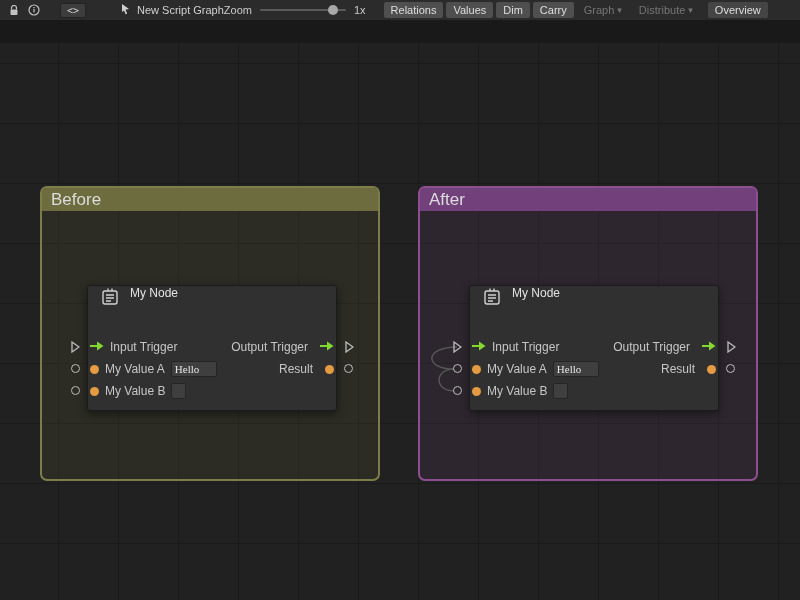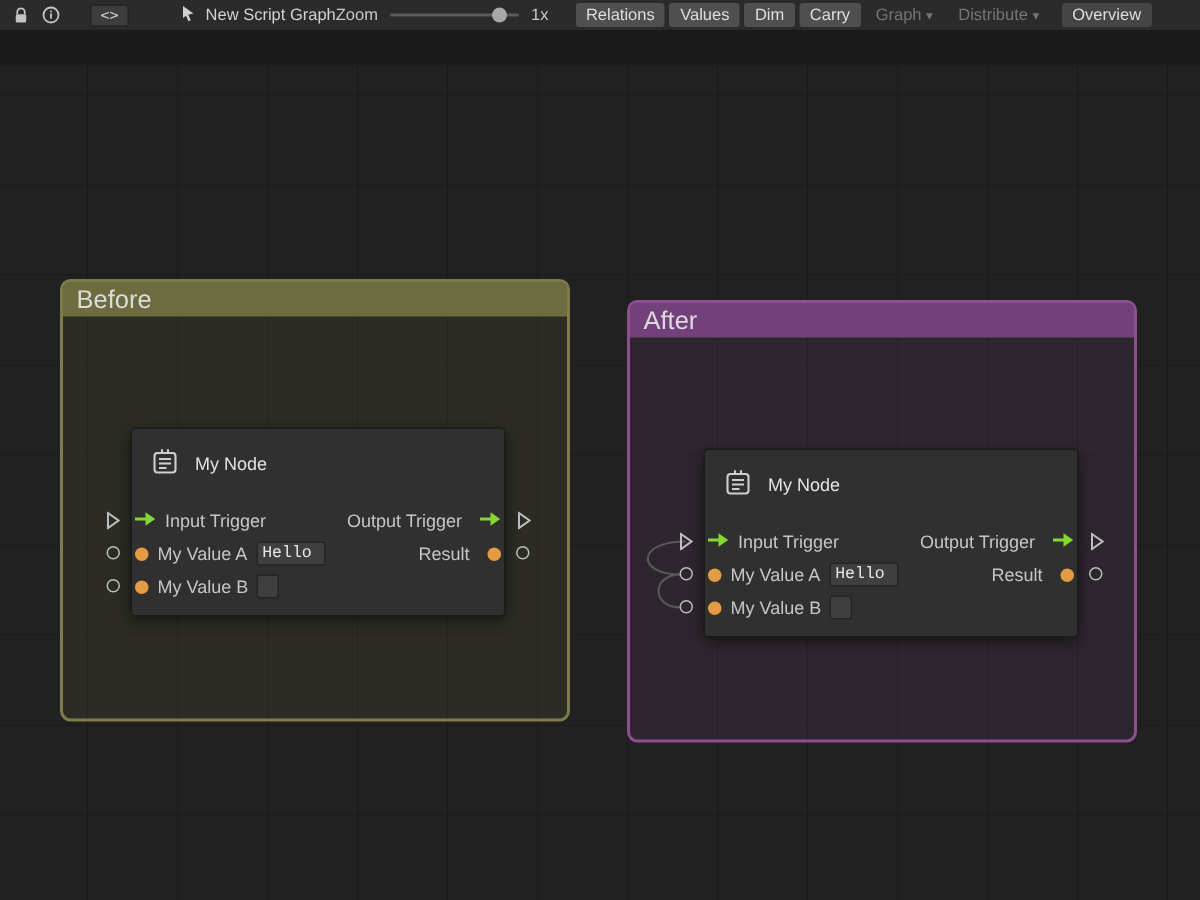--- a/index.html
+++ b/index.html
@@ -29,32 +29,32 @@
   
   .canvas{position:absolute;left:0;right:0;top:43px;bottom:0;background-color:#212121;
     background-image:linear-gradient(#1a1a1a 1px,transparent 1px),linear-gradient(90deg,#1a1a1a 1px,transparent 1px);
     background-size:60px 60px;background-position:-2px 20px}
 
   
   .group{position:absolute;width:340px;height:295px;border-radius:7px;border:2px solid}
   .group-header{height:23px;display:flex;align-items:center;padding:0 9px;font-size:17px;color:#dcdcdc;border-radius:4px 4px 0 0}
   .group.before{left:40px;top:143px;border-color:#7e7d49;background:rgba(126,125,73,0.13)}
   .group.before .group-header{background:#6d6c3e}
-  .group.after{left:418px;top:157px;border-color:#8d4f90;background:rgba(141,79,144,0.13)}
+  .group.after{left:418px;top:143px;border-color:#8d4f90;background:rgba(141,79,144,0.13)}
   .group.after .group-header{background:#72417c}
 
   
   .node{position:absolute;width:250px;background:#303030;border:1px solid #1b1b1b;border-radius:3px;
     box-shadow:0 3px 9px rgba(0,0,0,.45);font-size:12px;color:#c6c6c6}
-  .node-header{height:46px;display:flex;align-items:center;gap:9px;padding:0 11px;color:#e3e3e3}
+  .node-header{height:46px;display:flex;gap:9px;padding:0 11px;color:#e3e3e3}
   .rows{padding:4px 0 8px}
   .row{height:22px;display:flex;align-items:center;padding:0 2px;gap:6px}
   .rt{margin-left:auto;display:flex;align-items:center;gap:12px}
   .dot{width:9px;height:9px;border-radius:50%;background:#e59b41;flex:0 0 auto}
-  .field{background:#3f3f3f;border:1px solid #252525;border-radius:2px;color:#e6e6e6;font-size:11px;height:16px;padding:0 3px;font-family:Liberation Mono, monospace}
+  .field{background:#3f3f3f;border:1px solid #252525;border-radius:2px;color:#e6e6e6;font-size:11px;height:16px;padding:0 3px;font-family:Liberation Serif, serif}
   .field.hello{width:46px}
   .field.tiny{width:15px}
   .eport{position:absolute;display:block}
   .ecircle{width:9px;height:9px;border:1.5px solid #bdbdbd;border-radius:50%;background:transparent}
   .ep-tri-left{left:-18px;top:55px}
   .ep-cir-left-a{left:-17px;top:78px}
   .ep-cir-left-b{left:-17px;top:100px}
   .ep-tri-right{right:-18px;top:55px}
   .ep-cir-right{right:-17px;top:78px}
   .edges{position:absolute;left:-52px;top:50px;pointer-events:none}

